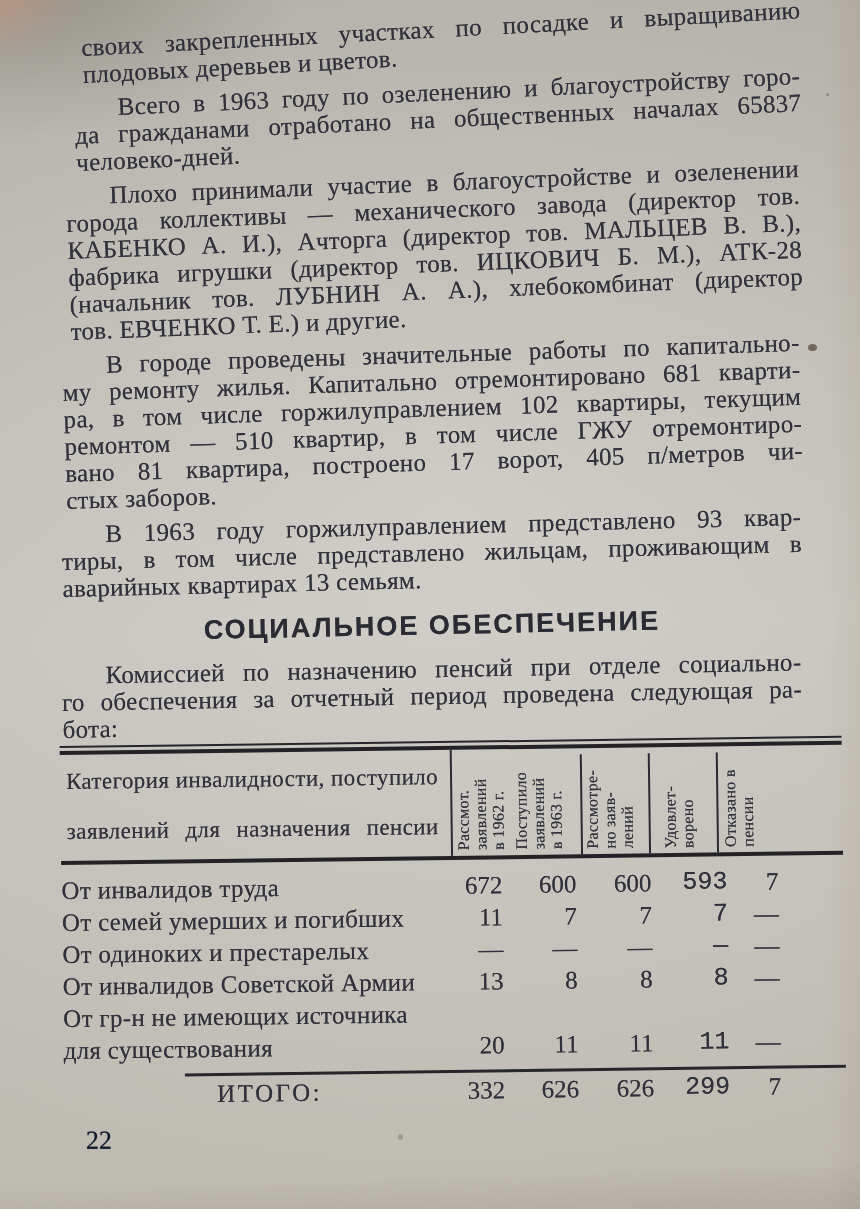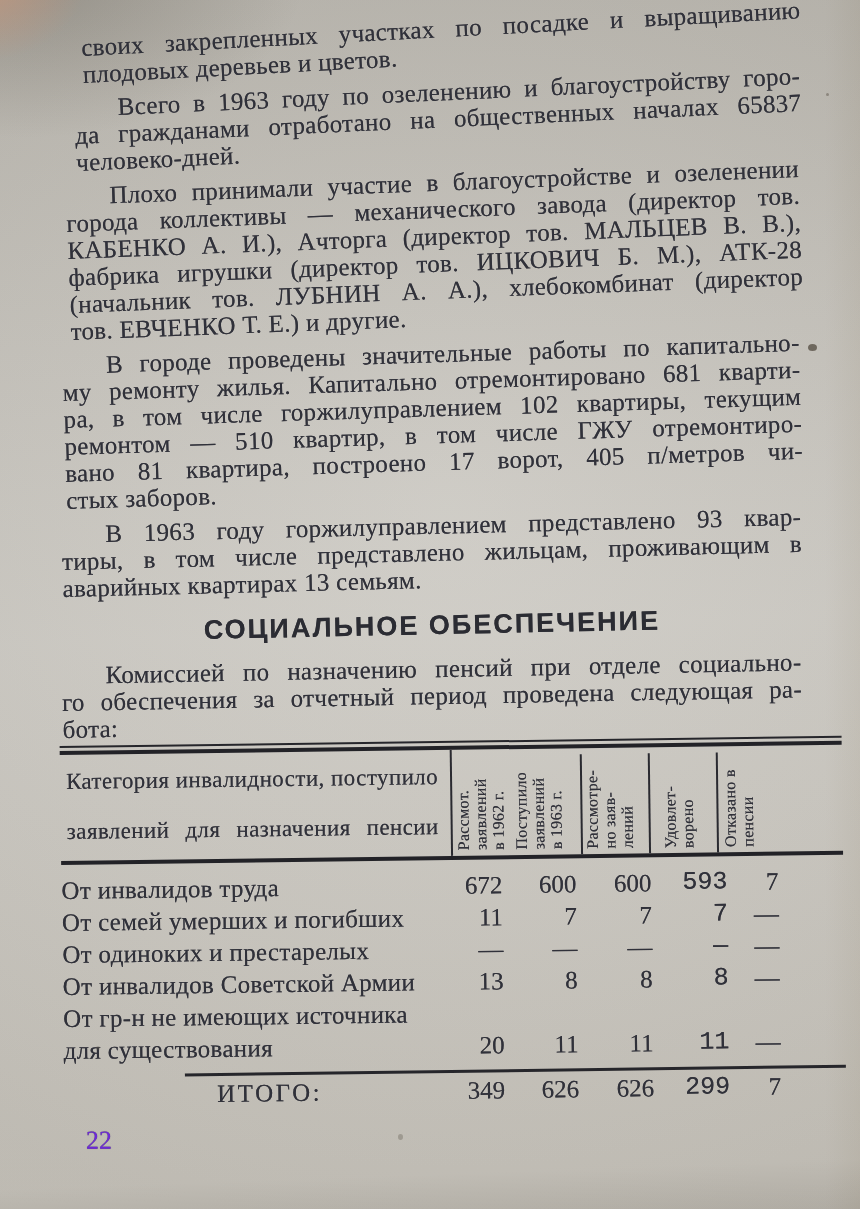--- a/index.html
+++ b/index.html
@@ -66,21 +66,21 @@
   .tlabel{width:382px;font-size:25px;line-height:32px;letter-spacing:.3px;text-shadow:0 0 .6px rgba(44,44,52,.75);}
   .tval{font-size:25px;line-height:32px;text-align:right;text-shadow:0 0 .6px rgba(44,44,52,.75);}
   .tval.c0{width:59px;font-family:Liberation Serif, serif;}
   .tval.c1{width:74px;}
   .tval.c2{width:75px;}
   .tval.c3{width:76px;font-family:Liberation Mono, monospace;}
   .tval.c4{width:51px;}
   .subrule{height:3px;background:#26262b;margin:8px 0 2px 121px;width:661px;}
   .trow.total .tlabel{width:229px;margin-left:153px;letter-spacing:2.5px;}
   .footer{margin-top:14px;transform:rotate(-.4deg);transform-origin:0 50%;}
-  .pagenum{font-size:26px;margin-left:24px;color:#6d28d9;text-shadow:0 0 .7px rgba(40,40,50,.8);}
+  .pagenum{font-size:26px;margin-left:24px;color:#0f172a;text-shadow:0 0 .7px rgba(40,40,50,.8);}
   .speck{position:absolute;border-radius:50%;background:#5f584d;}
   .sp1{left:808px;top:344px;width:9px;height:7px;opacity:.85;}
   .sp2{left:826px;top:93px;width:3px;height:3px;opacity:.5;}
   .sp3{left:398px;top:1134px;width:5px;height:6px;opacity:.35;}
   .sp4{left:96px;top:1046px;width:4px;height:4px;opacity:.3;}
 </style>
 </head>
 <body>
 
 <div class="page">
@@ -208,21 +208,21 @@
           <div class="tval c2">11</div>
           <div class="tval c3">11</div>
           <div class="tval c4">—</div>
         </div>
       </div>
 
     <div class="subrule"></div>
 
     <div class="trow total">
       <div class="tlabel">ИТОГО:</div>
-    <div class="tval c0">349</div>
+    <div class="tval c0">332</div>
         <div class="tval c1">626</div>
         <div class="tval c2">626</div>
         <div class="tval c3">299</div>
         <div class="tval c4">7</div>
       </div>
   </div>
 
   <div class="footer">
     <span class="pagenum">22</span>
   </div>

